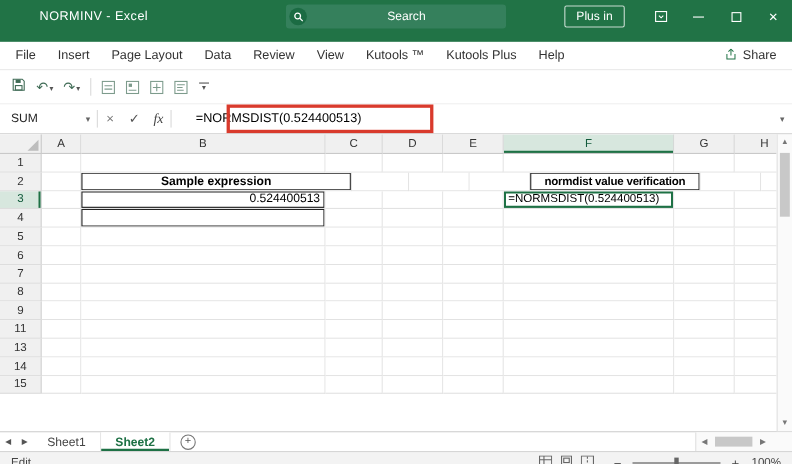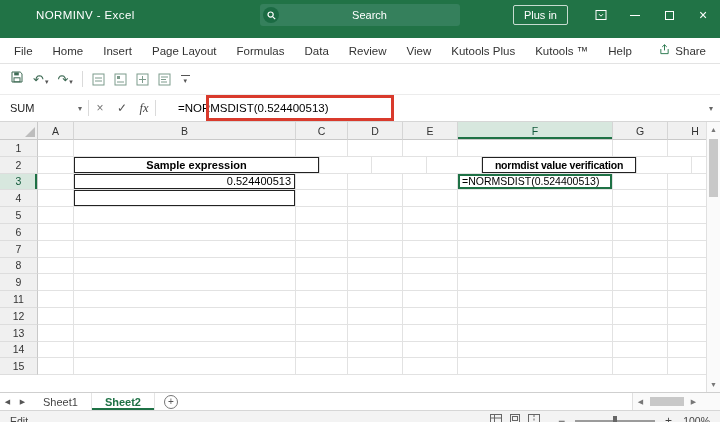--- a/index.html
+++ b/index.html
@@ -147,29 +147,27 @@
       <span class="wicon" data-name="maximize-icon">
           <span class="max-glyph"></span>
         </span>
       <span class="wicon close-glyph" data-name="close-icon">×</span>
     </div>
   </div>
 
   <div class="ribbon-tabs" data-name="ribbon-tab-bar">
     <div class="sheet-tab-list" data-name="ribbon-tab-list">
         <div class="rtab" data-name="ribbon-tab-file">File</div>
-        <div class="rtab" data-name="ribbon-tab-home">Home</div>
         <div class="rtab" data-name="ribbon-tab-insert">Insert</div>
         <div class="rtab" data-name="ribbon-tab-page-layout">Page Layout</div>
-        <div class="rtab" data-name="ribbon-tab-formulas">Formulas</div>
         <div class="rtab" data-name="ribbon-tab-data">Data</div>
         <div class="rtab" data-name="ribbon-tab-review">Review</div>
         <div class="rtab" data-name="ribbon-tab-view">View</div>
+        <div class="rtab" data-name="ribbon-tab-kutools">Kutools ™</div>
         <div class="rtab" data-name="ribbon-tab-kutools-plus">Kutools Plus</div>
-        <div class="rtab" data-name="ribbon-tab-kutools">Kutools ™</div>
         <div class="rtab" data-name="ribbon-tab-help">Help</div>
       </div>
     <div class="share" data-name="share-button">
       <span data-name="share-icon">
         <svg width="11" height="11" viewBox="0 0 12 12">
             <path d="M6 1v6" stroke="#217346" fill="none"></path>
             <path d="M3.5 3.2L6 .8l2.5 2.4" stroke="#217346" fill="none"></path>
             <path d="M2 5.5v5h8v-5" stroke="#217346" fill="none"></path>
           </svg>
       </span>
@@ -365,31 +363,20 @@
         <div class="g-row" data-name="grid-row-11">
           <div class="g-rowhdr" data-name="row-header-11">11</div>
           <div class="g-cell" data-name="cell-A11" style="width: 36px;"></div>
           <div class="g-cell" data-name="cell-B11" style="width: 222px;"></div>
           <div class="g-cell" data-name="cell-C11" style="width: 52px;"></div>
           <div class="g-cell" data-name="cell-D11" style="width: 55px;"></div>
           <div class="g-cell" data-name="cell-E11" style="width: 55px;"></div>
           <div class="g-cell" data-name="cell-F11" style="width: 155px;"></div>
           <div class="g-cell" data-name="cell-G11" style="width: 55px;"></div>
           <div class="g-cell" data-name="cell-H11" style="width: 55px;"></div>
-        </div>
-        <div class="g-row" data-name="grid-row-12">
-          <div class="g-rowhdr" data-name="row-header-12">12</div>
-          <div class="g-cell" data-name="cell-A12" style="width: 36px;"></div>
-          <div class="g-cell" data-name="cell-B12" style="width: 222px;"></div>
-          <div class="g-cell" data-name="cell-C12" style="width: 52px;"></div>
-          <div class="g-cell" data-name="cell-D12" style="width: 55px;"></div>
-          <div class="g-cell" data-name="cell-E12" style="width: 55px;"></div>
-          <div class="g-cell" data-name="cell-F12" style="width: 155px;"></div>
-          <div class="g-cell" data-name="cell-G12" style="width: 55px;"></div>
-          <div class="g-cell" data-name="cell-H12" style="width: 55px;"></div>
         </div>
         <div class="g-row" data-name="grid-row-13">
           <div class="g-rowhdr" data-name="row-header-13">13</div>
           <div class="g-cell" data-name="cell-A13" style="width: 36px;"></div>
           <div class="g-cell" data-name="cell-B13" style="width: 222px;"></div>
           <div class="g-cell" data-name="cell-C13" style="width: 52px;"></div>
           <div class="g-cell" data-name="cell-D13" style="width: 55px;"></div>
           <div class="g-cell" data-name="cell-E13" style="width: 55px;"></div>
           <div class="g-cell" data-name="cell-F13" style="width: 155px;"></div>
           <div class="g-cell" data-name="cell-G13" style="width: 55px;"></div>

